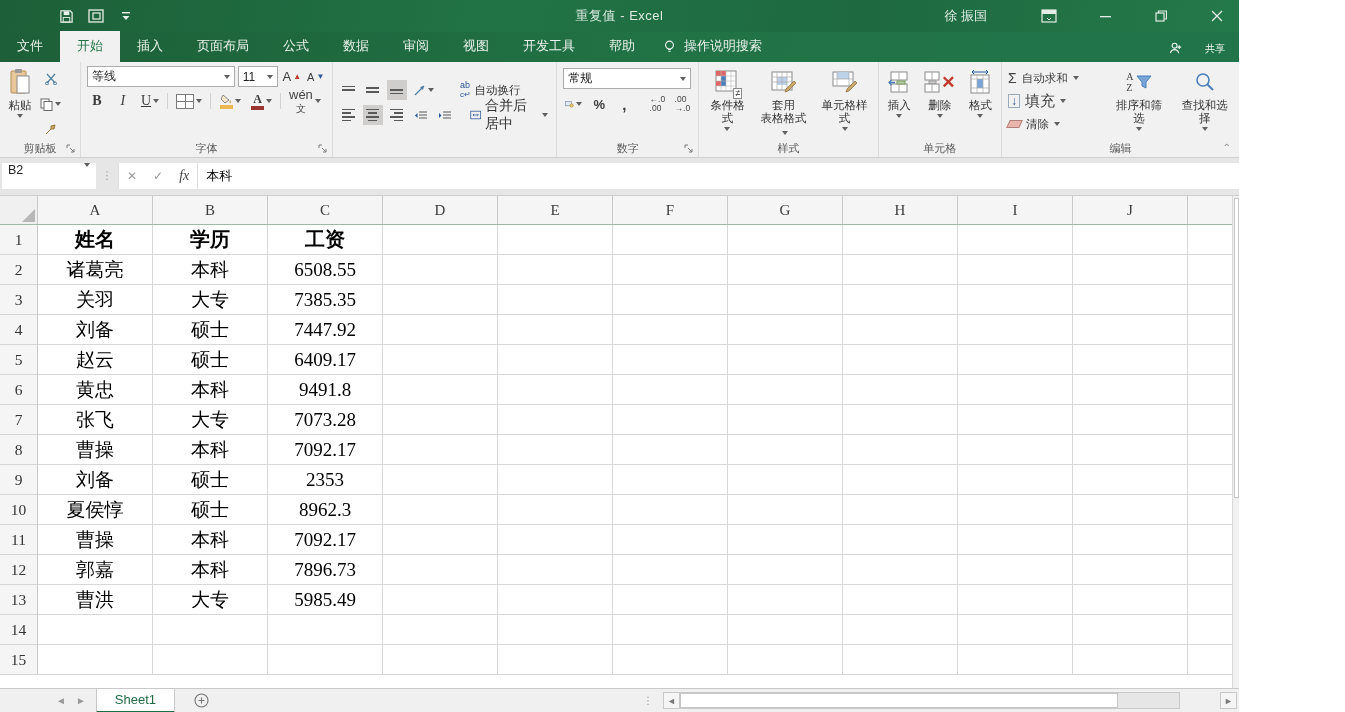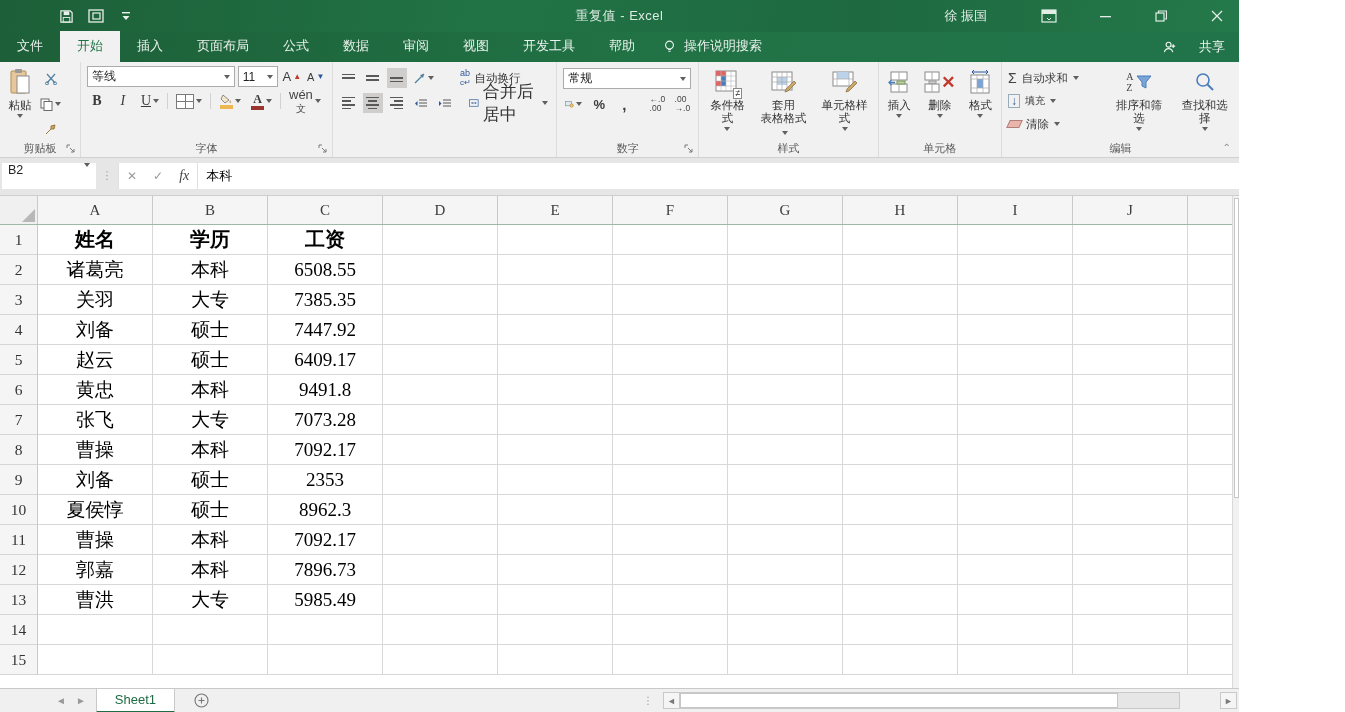--- a/index.html
+++ b/index.html
@@ -18,21 +18,21 @@
   .user-name { color:#e3eee7; font-size:13px; margin-right:28px; }
   .winbtn { width:44px; height:32px; display:flex; align-items:center; justify-content:center; color:#e3eee7; font-size:13px; }
   .winbtn svg { display:block; }
 
   
   .tabrow { height:30px; background:linear-gradient(100deg,#1d5f38,#217346 55%,#21744a); display:flex; align-items:flex-end; color:#e9f2ec; flex:0 0 auto; position:relative; }
   .rtab { padding:6px 17px 7px; font-size:13px; cursor:default; }
   .rtab.active { background:#f1f1f1; color:#217346; }
   .tell-me { display:flex; align-items:center; gap:7px; color:#eaf2ed; font-size:13px; padding:0 10px 7px; }
   .bulb { width:15px; height:15px; }
-  .share { position:absolute; right:14px; bottom:6px; display:flex; align-items:center; gap:22px; color:#eef5f0; font-size:13px;text-align:center; }
+  .share { position:absolute; right:14px; bottom:6px; display:flex; align-items:center; gap:22px; color:#eef5f0; font-size:10px;text-align:center; }
 
   
   .ribbon { height:96px; background:#f1f1f1; border-bottom:1px solid #d2d0ce; display:flex; flex:0 0 auto; position:relative; }
   .rgroup { display:flex; flex-direction:column; padding:3px 2px 0; position:relative; }
   .rgroup + .rgroup { border-left:1px solid #dcdcdc; }
   .rg-body { flex:1; display:flex; align-items:stretch; }
   .rg-foot { height:17px; display:flex; align-items:center; justify-content:center; color:#595959; font-size:11px; position:relative; padding:0 6px; }
   .launcher { position:absolute; right:2px; bottom:3px; width:10px; height:10px; }
   .launcher svg { display:block; }
   .bigbtn { display:flex; flex-direction:column; align-items:center; justify-content:flex-start; padding:2px 6px; gap:2px; font-size:11.5px; color:#333; text-align:center; line-height:1.15; }
@@ -293,21 +293,21 @@
             <svg viewBox="0 0 10 10" width="10" height="10">
               <path d="M1 1v3M1 1h3" stroke="#7a7a7a" fill="none"></path>
               <path d="M4 4l4 4M8 5v3h-3" stroke="#7a7a7a" fill="none"></path>
             </svg>
           </span>
       </div>
     </div>
 
     <div class="rgroup" style="width:248px;">
       <div class="rg-body" style="flex-direction:column;gap:5px;padding:3px 4px;">
-        <div class="smallrow" style="gap:4px;">
+        <div class="smallrow" style="gap:4px;margin-top:12px;">
           <span class="fbtn">
               <span class="lines">
                 <i style="width:13px"></i>
                 <i style="width:13px"></i>
                 <i style="width:9px;background:transparent"></i>
               </span>
             </span>
           <span class="fbtn">
               <span class="lines">
                 <i style="width:9px;background:transparent"></i>
@@ -375,21 +375,21 @@
                 <path d="M5 2h8M5 5h8M5 8h8" stroke="#595959"></path>
                 <path d="M1 3v5l2.5-2.5z" fill="#2b579a"></path>
               </svg>
             </span>
           <span style="width:6px;"></span>
           <span class="fbtn" style="gap:4px;">
             <svg width="15" height="12" viewBox="0 0 15 12">
                 <rect x="1" y="1" width="13" height="10" fill="none" stroke="#2b579a"></rect>
                 <path d="M4 6h7M4 6l1.5-1.5M4 6l1.5 1.5M11 6l-1.5-1.5M11 6l-1.5 1.5" stroke="#2b579a"></path>
               </svg>
-            <span style="font-size:17px;color:#333;">合并后居中</span>
+            <span style="font-size:14px;color:#333;">合并后居中</span>
             <span class="dd"></span>
           </span>
         </div>
       </div>
     </div>
 
     <div class="rgroup" style="width:142px;">
       <div class="rg-body" style="flex-direction:column;gap:5px;padding:3px 4px;">
         <span class="combo" style="width:128px;">
             <span>常规</span>
@@ -530,21 +530,21 @@
     <div class="rgroup" style="width:238px;">
       <div class="rg-body" style="gap:2px;">
         <div style="display:flex;flex-direction:column;gap:3px;padding:3px 2px;width:104px;">
           <span class="fbtn" style="justify-content:flex-start;gap:5px;">
             <span style="font-size:14px;color:#444;">Σ</span>
             <span style="font-size:11.5px;">自动求和</span>
               <span class="dd"></span>
           </span>
           <span class="fbtn" style="justify-content:flex-start;gap:5px;">
             <span style="color:#2b579a;font-size:12px;border:1px solid #9ab;line-height:1;padding:0 2px;">↓</span>
-            <span style="font-size:10px;">填充</span>
+            <span style="font-size:15px;">填充</span>
               <span class="dd"></span>
           </span>
           <span class="fbtn" style="justify-content:flex-start;gap:5px;">
             <span style="width:13px;height:8px;background:#e8b4ac;border:1px solid #b08078;transform:skewX(-25deg);display:inline-block;"></span>
             <span style="font-size:11.5px;">清除</span>
               <span class="dd"></span>
           </span>
         </div>
         <div class="bigbtn" style="width:64px;">
           <span class="bic" style="gap:2px;">

